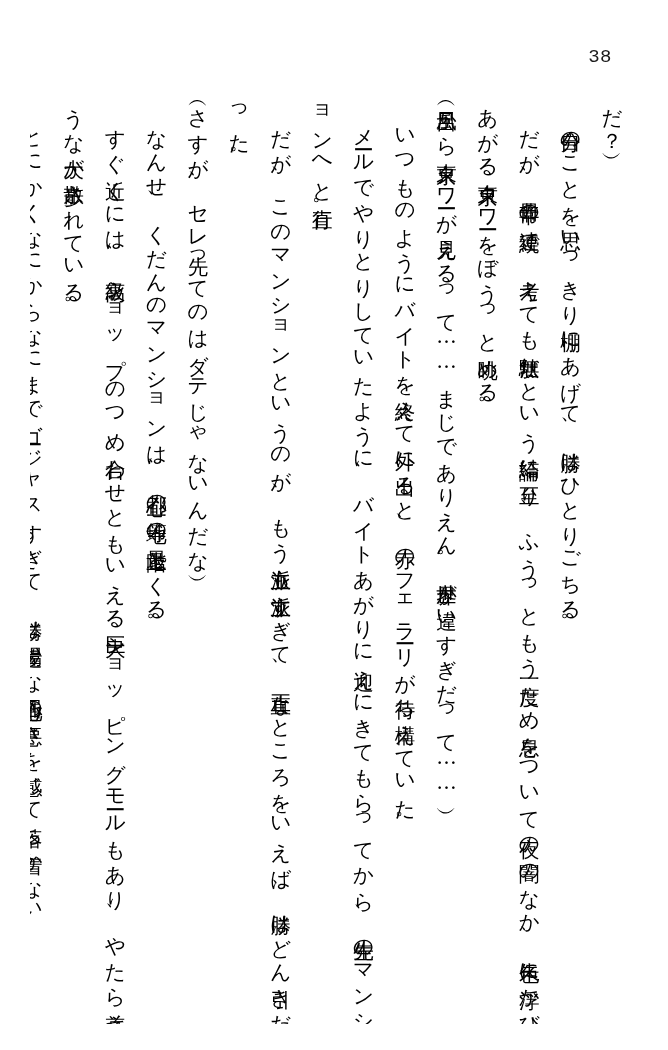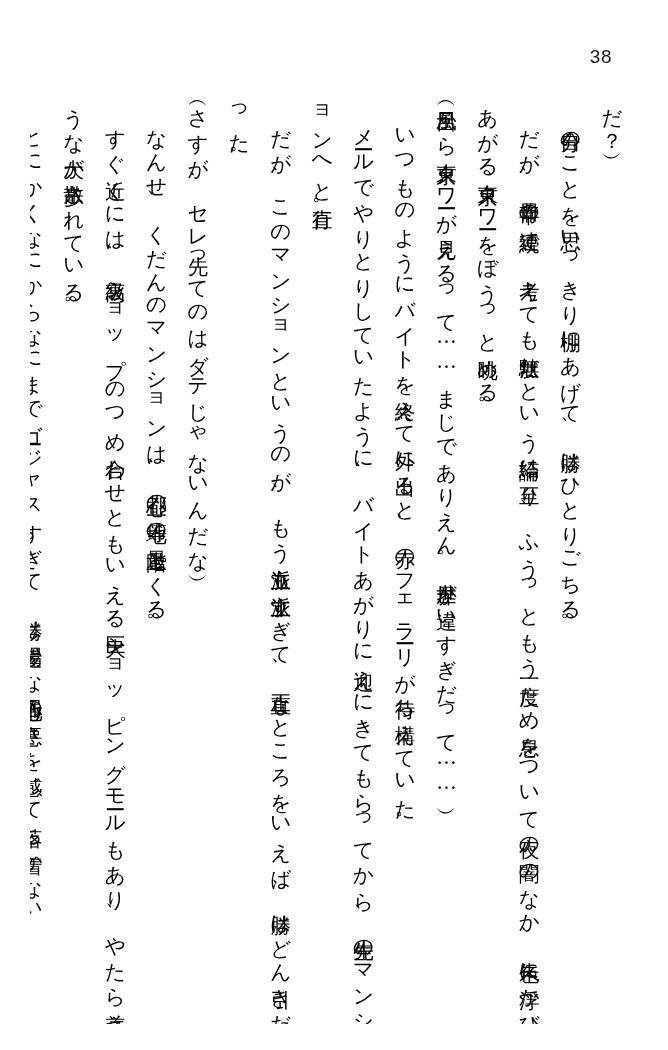--- a/index.html
+++ b/index.html
@@ -21,21 +21,21 @@
     box-sizing: border-box;
     background: #ffffff;
   }
   .page-number {
     position: absolute;
     top: 46px;
     right: 56px;
     font-size: 19px;
     letter-spacing: 0.5px;
     color: #1a1a1a;
-    font-family: Liberation Sans, sans-serif;
+    font-family: Liberation Mono, monospace;
   }
   .text-body {
     position: absolute;
     top: 94px;
     left: 30px;
     right: 36px;
     height: 930px;
     box-sizing: border-box;
     writing-mode: vertical-rl;
     text-orientation: upright;

